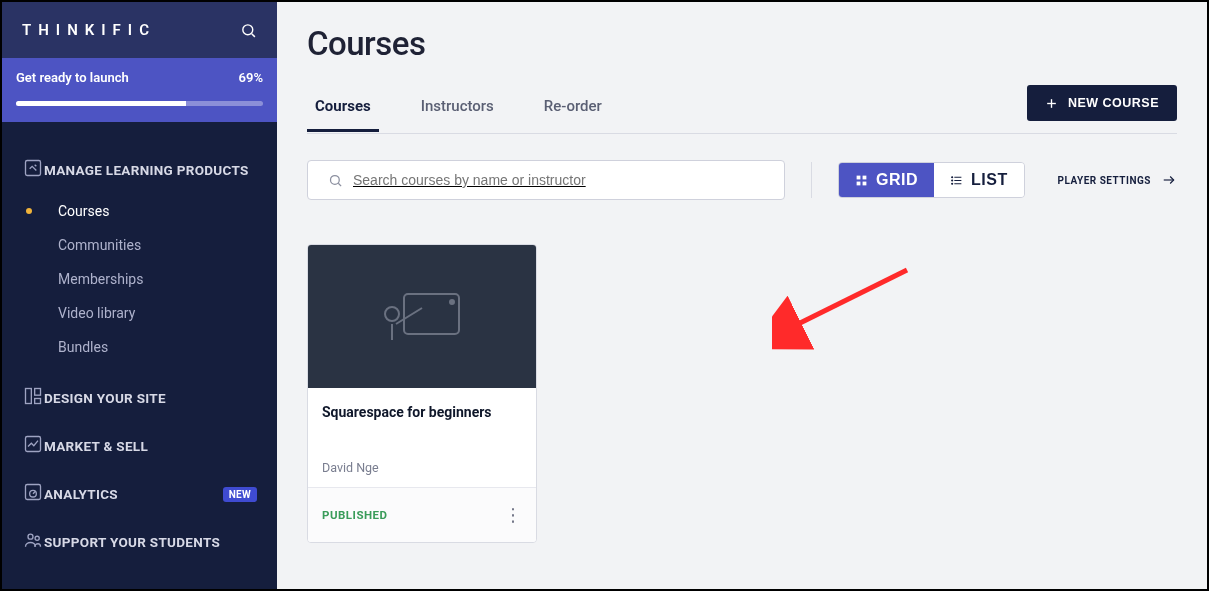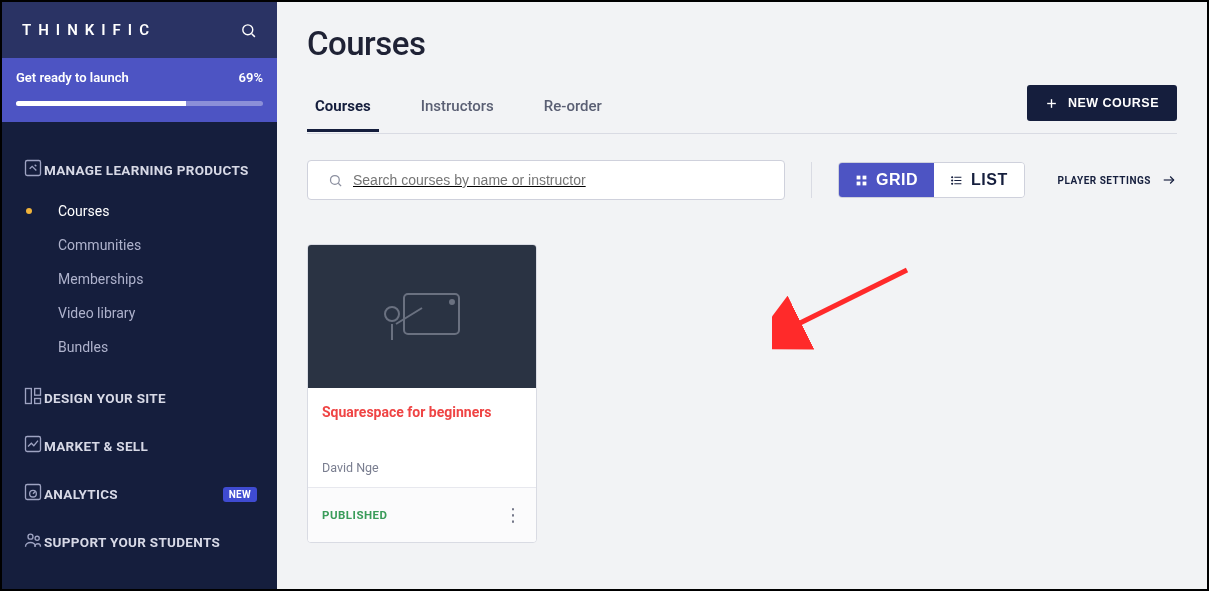--- a/index.html
+++ b/index.html
@@ -51,21 +51,21 @@
 .vt-btn { display: flex; align-items: center; gap: 8px; padding: 0 16px; font-size: 16px; font-weight: 700; letter-spacing: .5px; background: #fff; color: #151e3d; cursor: pointer; border: none; }
 .vt-btn.active { background: #4d54c3; color: #fff; }
 
 .player-settings { margin-left: auto; display: flex; align-items: center; gap: 10px; font-size: 10px; font-weight: 700; letter-spacing: .5px; color: #151e3d; cursor: pointer; }
 
 
 .cards { margin-top: 44px; display: flex; gap: 24px; }
 .card { width: 230px; border: 1px solid #d9dbe3; border-radius: 4px; background: #fff; overflow: hidden; }
 .card-img { height: 143px; background: #2a3343; display: flex; align-items: center; justify-content: center; }
 .card-body { padding: 16px 14px 12px; }
-.card-title { font-size: 14px; font-weight: 700; color: #ef4444; margin-bottom: 40px; }
+.card-title { font-size: 14px; font-weight: 700; color: #0f172a; margin-bottom: 40px; }
 .card-author { font-size: 12.5px; color: #7a7e90; }
 .card-foot { border-top: 1px solid #e7e8ee; background:#fbfbfc; padding: 18px 14px; display: flex; align-items: center; justify-content: space-between; }
 .status { font-size: 11.5px; font-weight: 700; letter-spacing: .5px; color: #3a9c5a; }
 .kebab { color: #6b6f82; cursor: pointer; font-size: 18px; line-height: 1; }
 
 
 .arrow { position: absolute; left: 495px; top: 260px; pointer-events: none; }
 
 svg { display: block; }
 </style>

